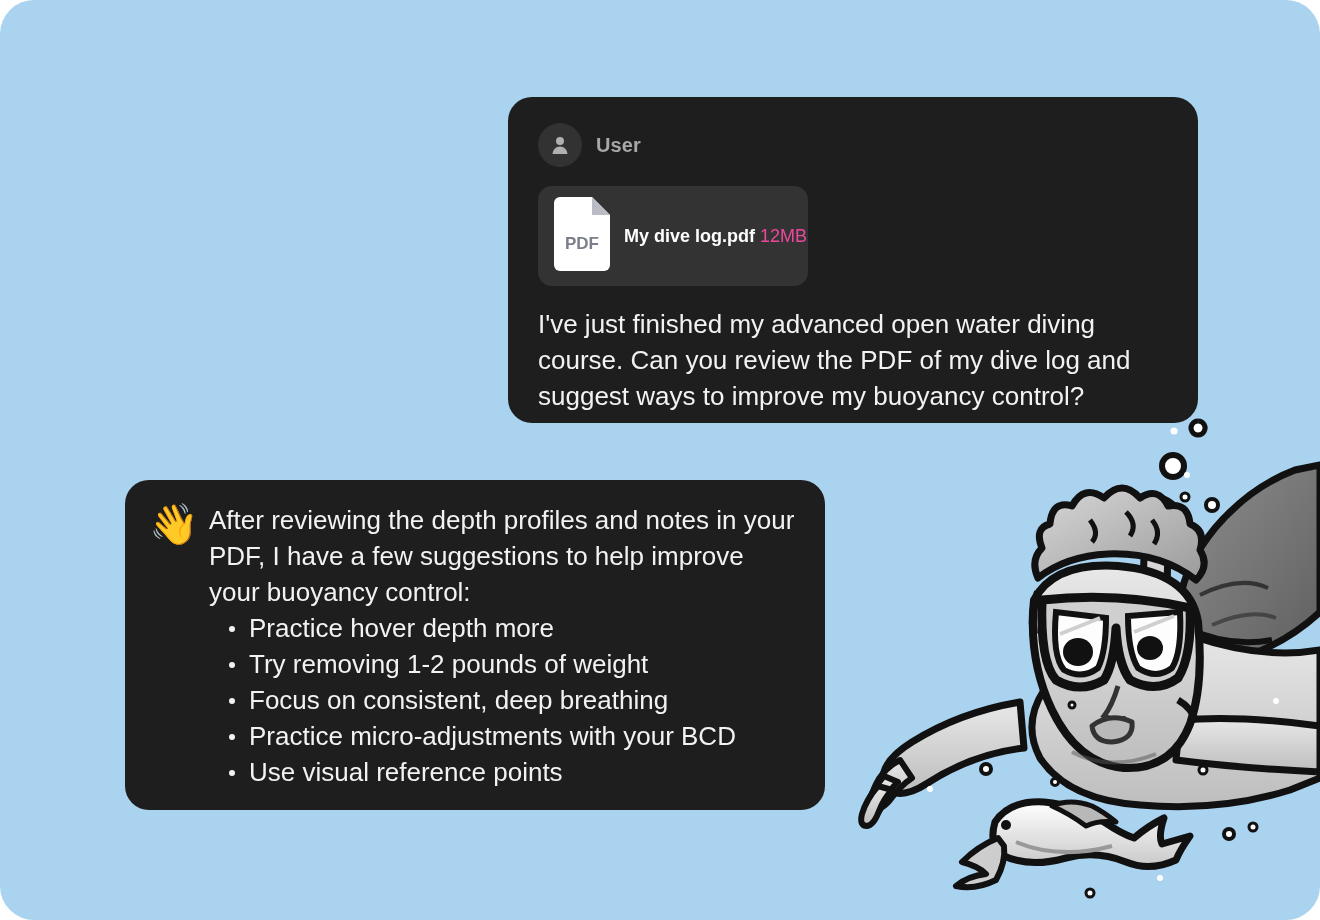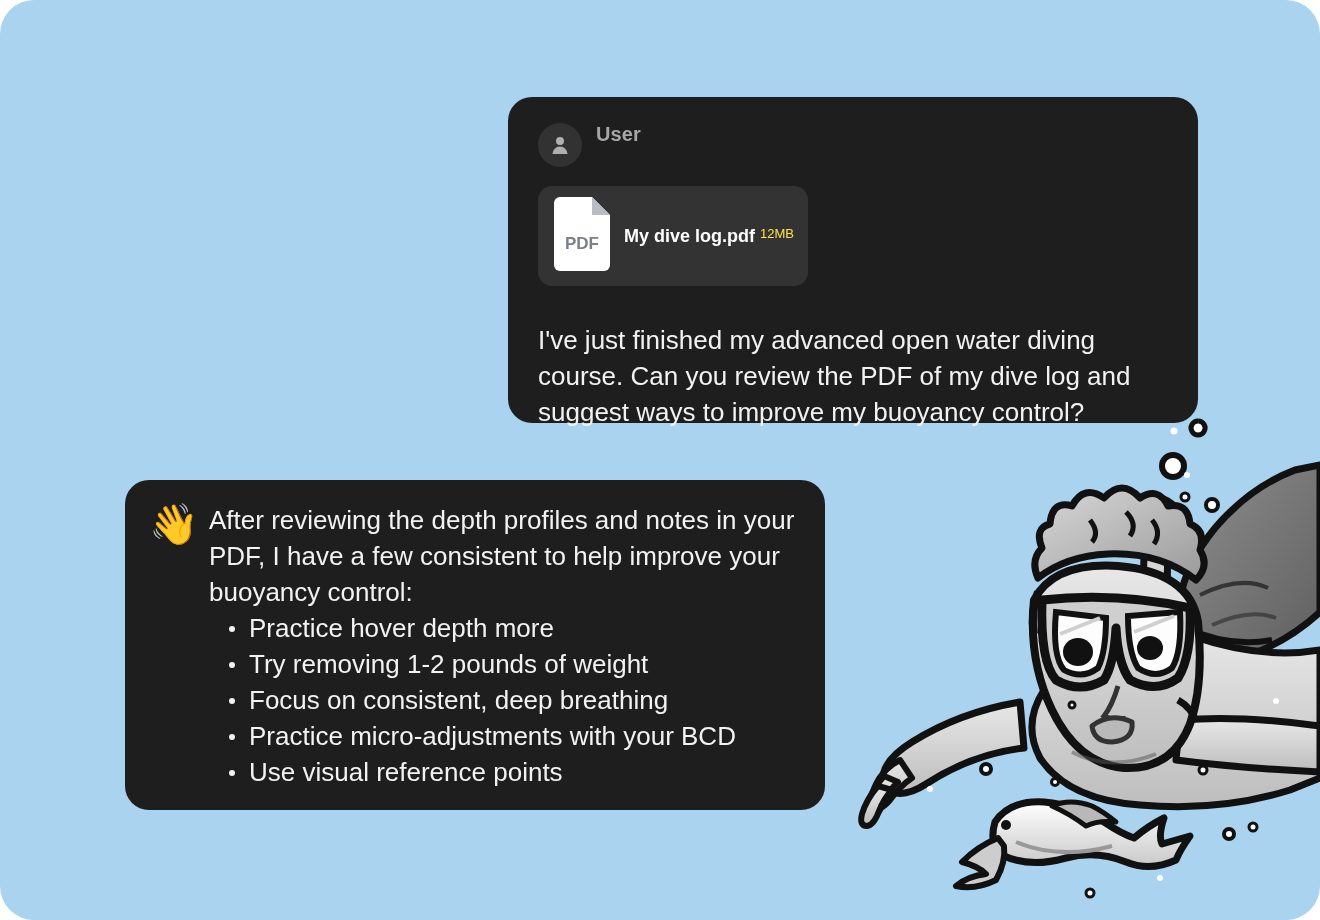--- a/index.html
+++ b/index.html
@@ -43,20 +43,21 @@
   #user-bubble {
     left: 508px;
     top: 97px;
     width: 690px;
     height: 326px;
     padding: 26px 30px 0 30px;
   }
 
   .user-head {
     display: flex;
+    align-items: center;
     gap: 14px;
     height: 44px;
   }
   .avatar {
     width: 44px;
     height: 44px;
     border-radius: 50%;
     background: #323232;
     display: flex;
     align-items: center;
@@ -91,26 +92,26 @@
   }
   .pdf-icon svg { display:block; }
   .file-meta { display: flex; flex-direction: row; gap: 5px; }
   .file-name {
     color: #ffffff;
     font-size: 18px;
     font-weight: bold;
     white-space: nowrap;
   }
   .file-size {
-    color: #fde047;
-    font-size: 13px;
+    color: #ec4899;
+    font-size: 18px;
   }
 
   .user-text {
-    margin-top: 36px;
+    margin-top: 20px;
     color: #f2f2f2;
     font-size: 26px;
     line-height: 36px;
     max-width: 636px;
   }
 
   #assistant-bubble {
     left: 125px;
     top: 480px;
     width: 700px;
@@ -324,21 +325,21 @@
       </span>
     </div>
 
     <div class="user-text">I've just finished my advanced open water diving course. Can you review the PDF of my dive log and suggest ways to improve my buoyancy control?</div>
   </div>
 
   <div class="bubble" id="assistant-bubble">
     <div class="assistant-inner">
       <span class="wave-emoji">👋</span>
       <div class="assistant-body">
-        <div class="assistant-intro">After reviewing the depth profiles and notes in your PDF, I have a few consistent to help improve your buoyancy control:</div>
+        <div class="assistant-intro">After reviewing the depth profiles and notes in your PDF, I have a few suggestions to help improve your buoyancy control:</div>
         <ul class="suggestions">
           <li>Practice hover depth more</li>
           <li>Try removing 1-2 pounds of weight</li>
           <li>Focus on consistent, deep breathing</li>
           <li>Practice micro-adjustments with your BCD</li>
           <li>Use visual reference points</li>
         </ul>
       </div>
     </div>
   </div>

